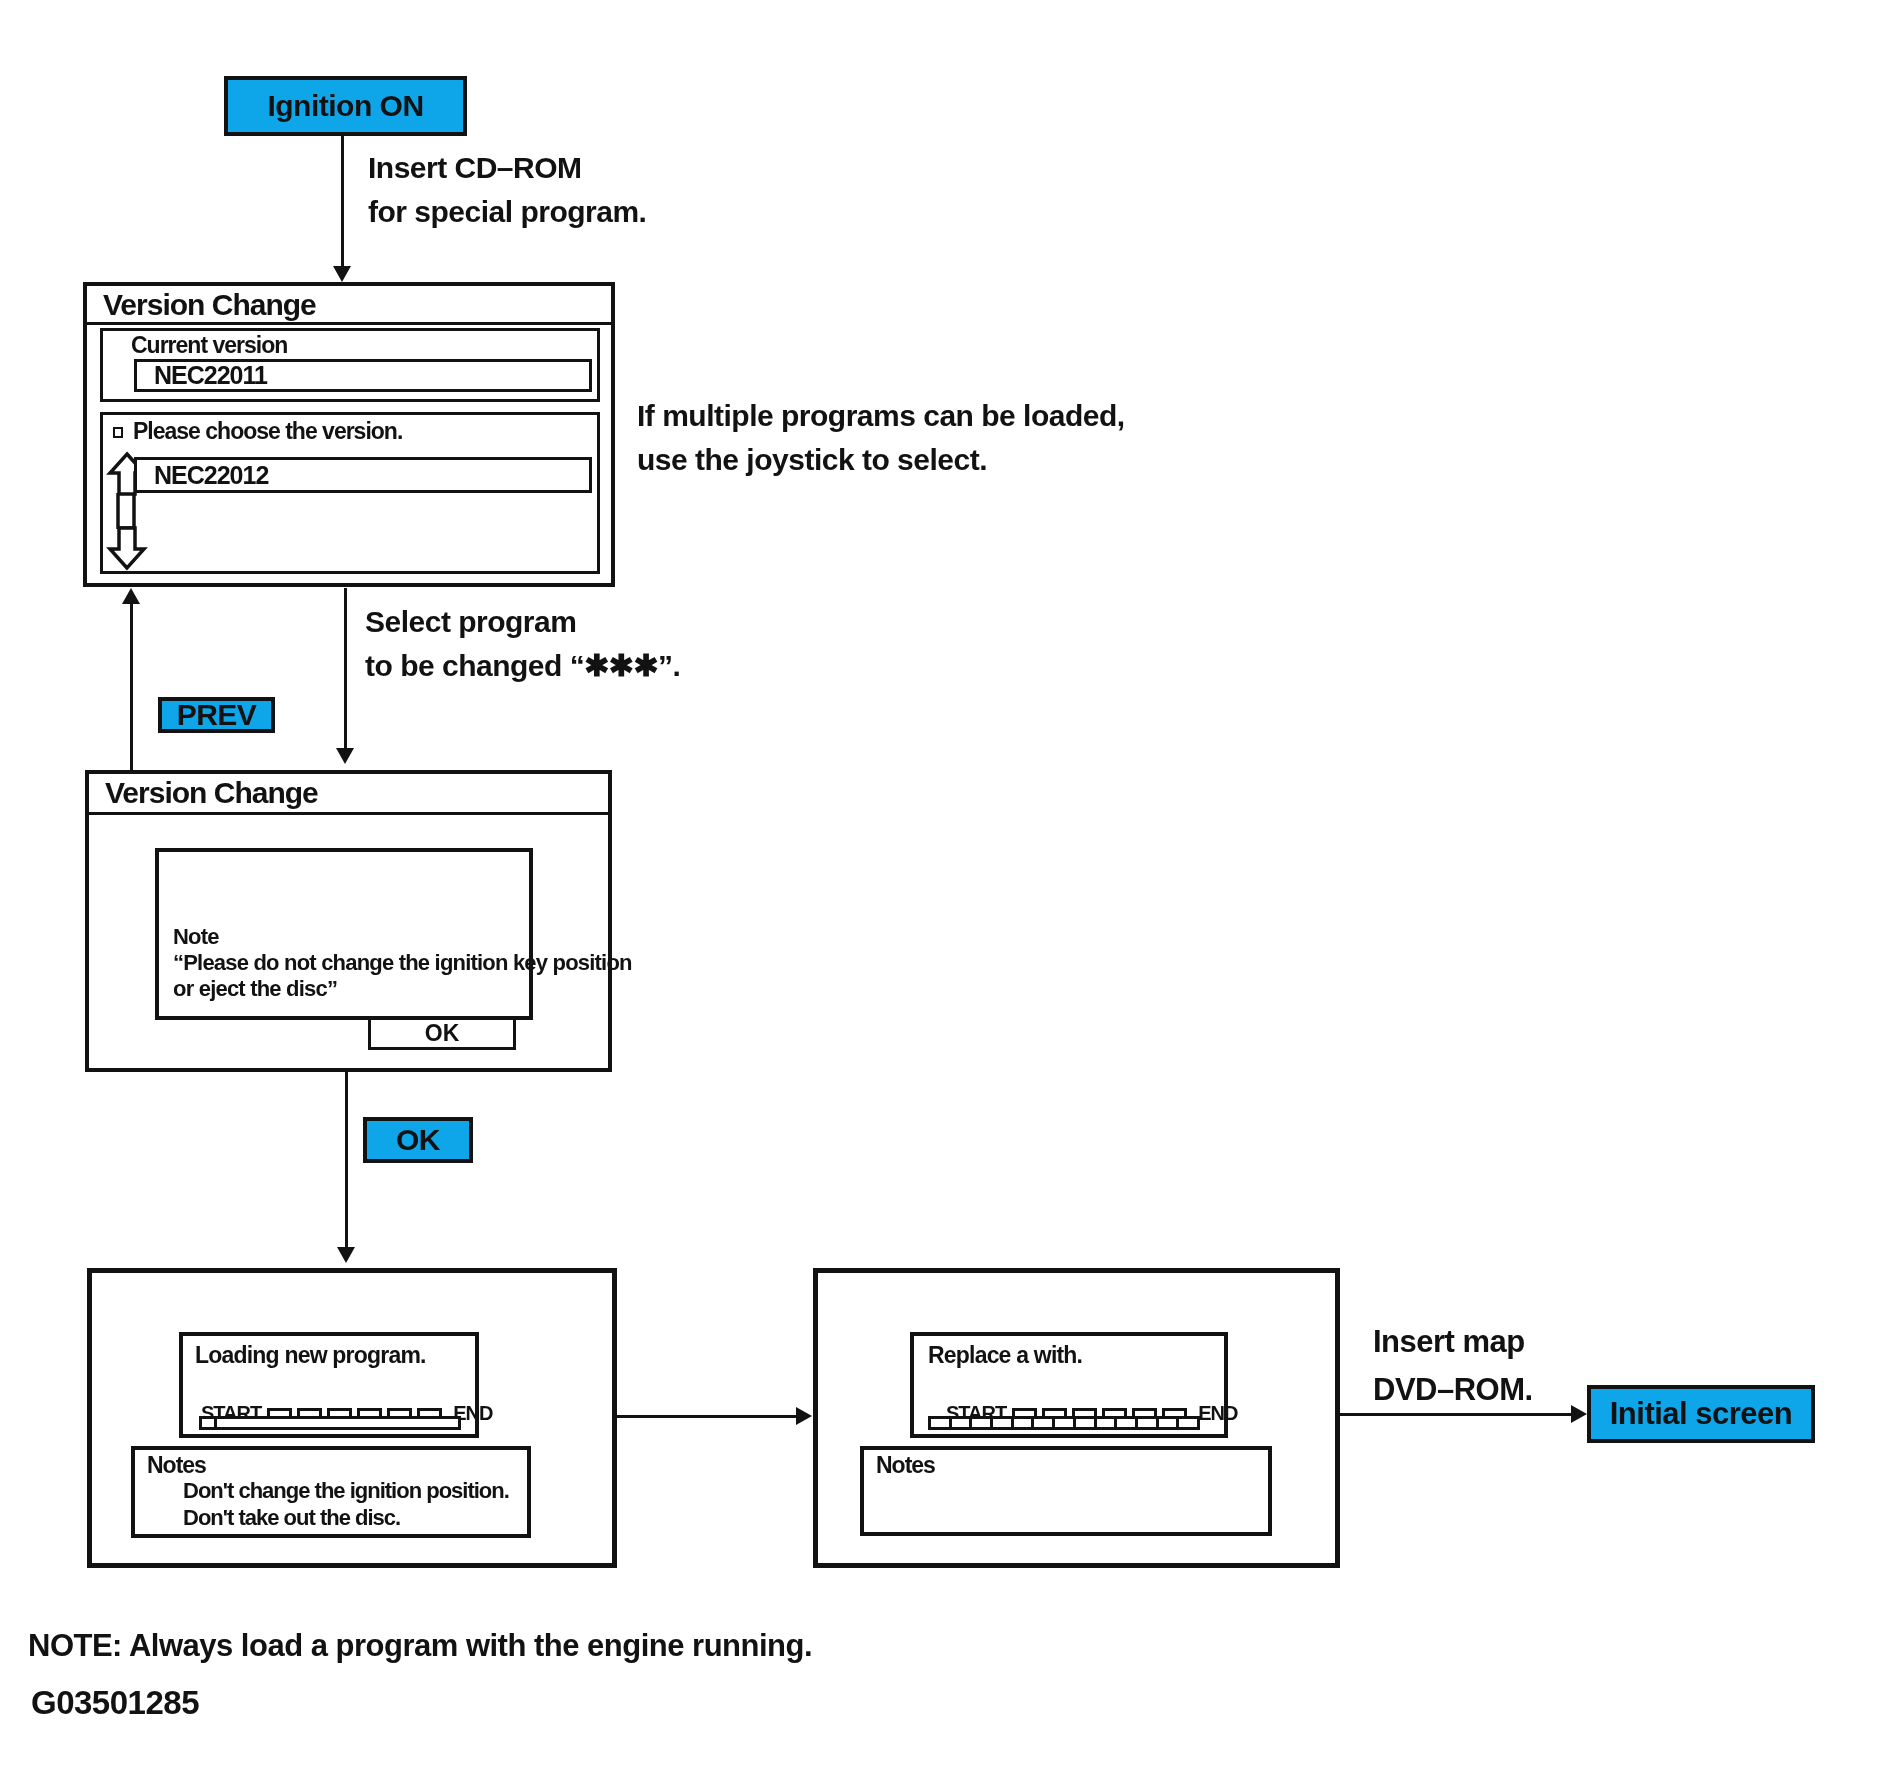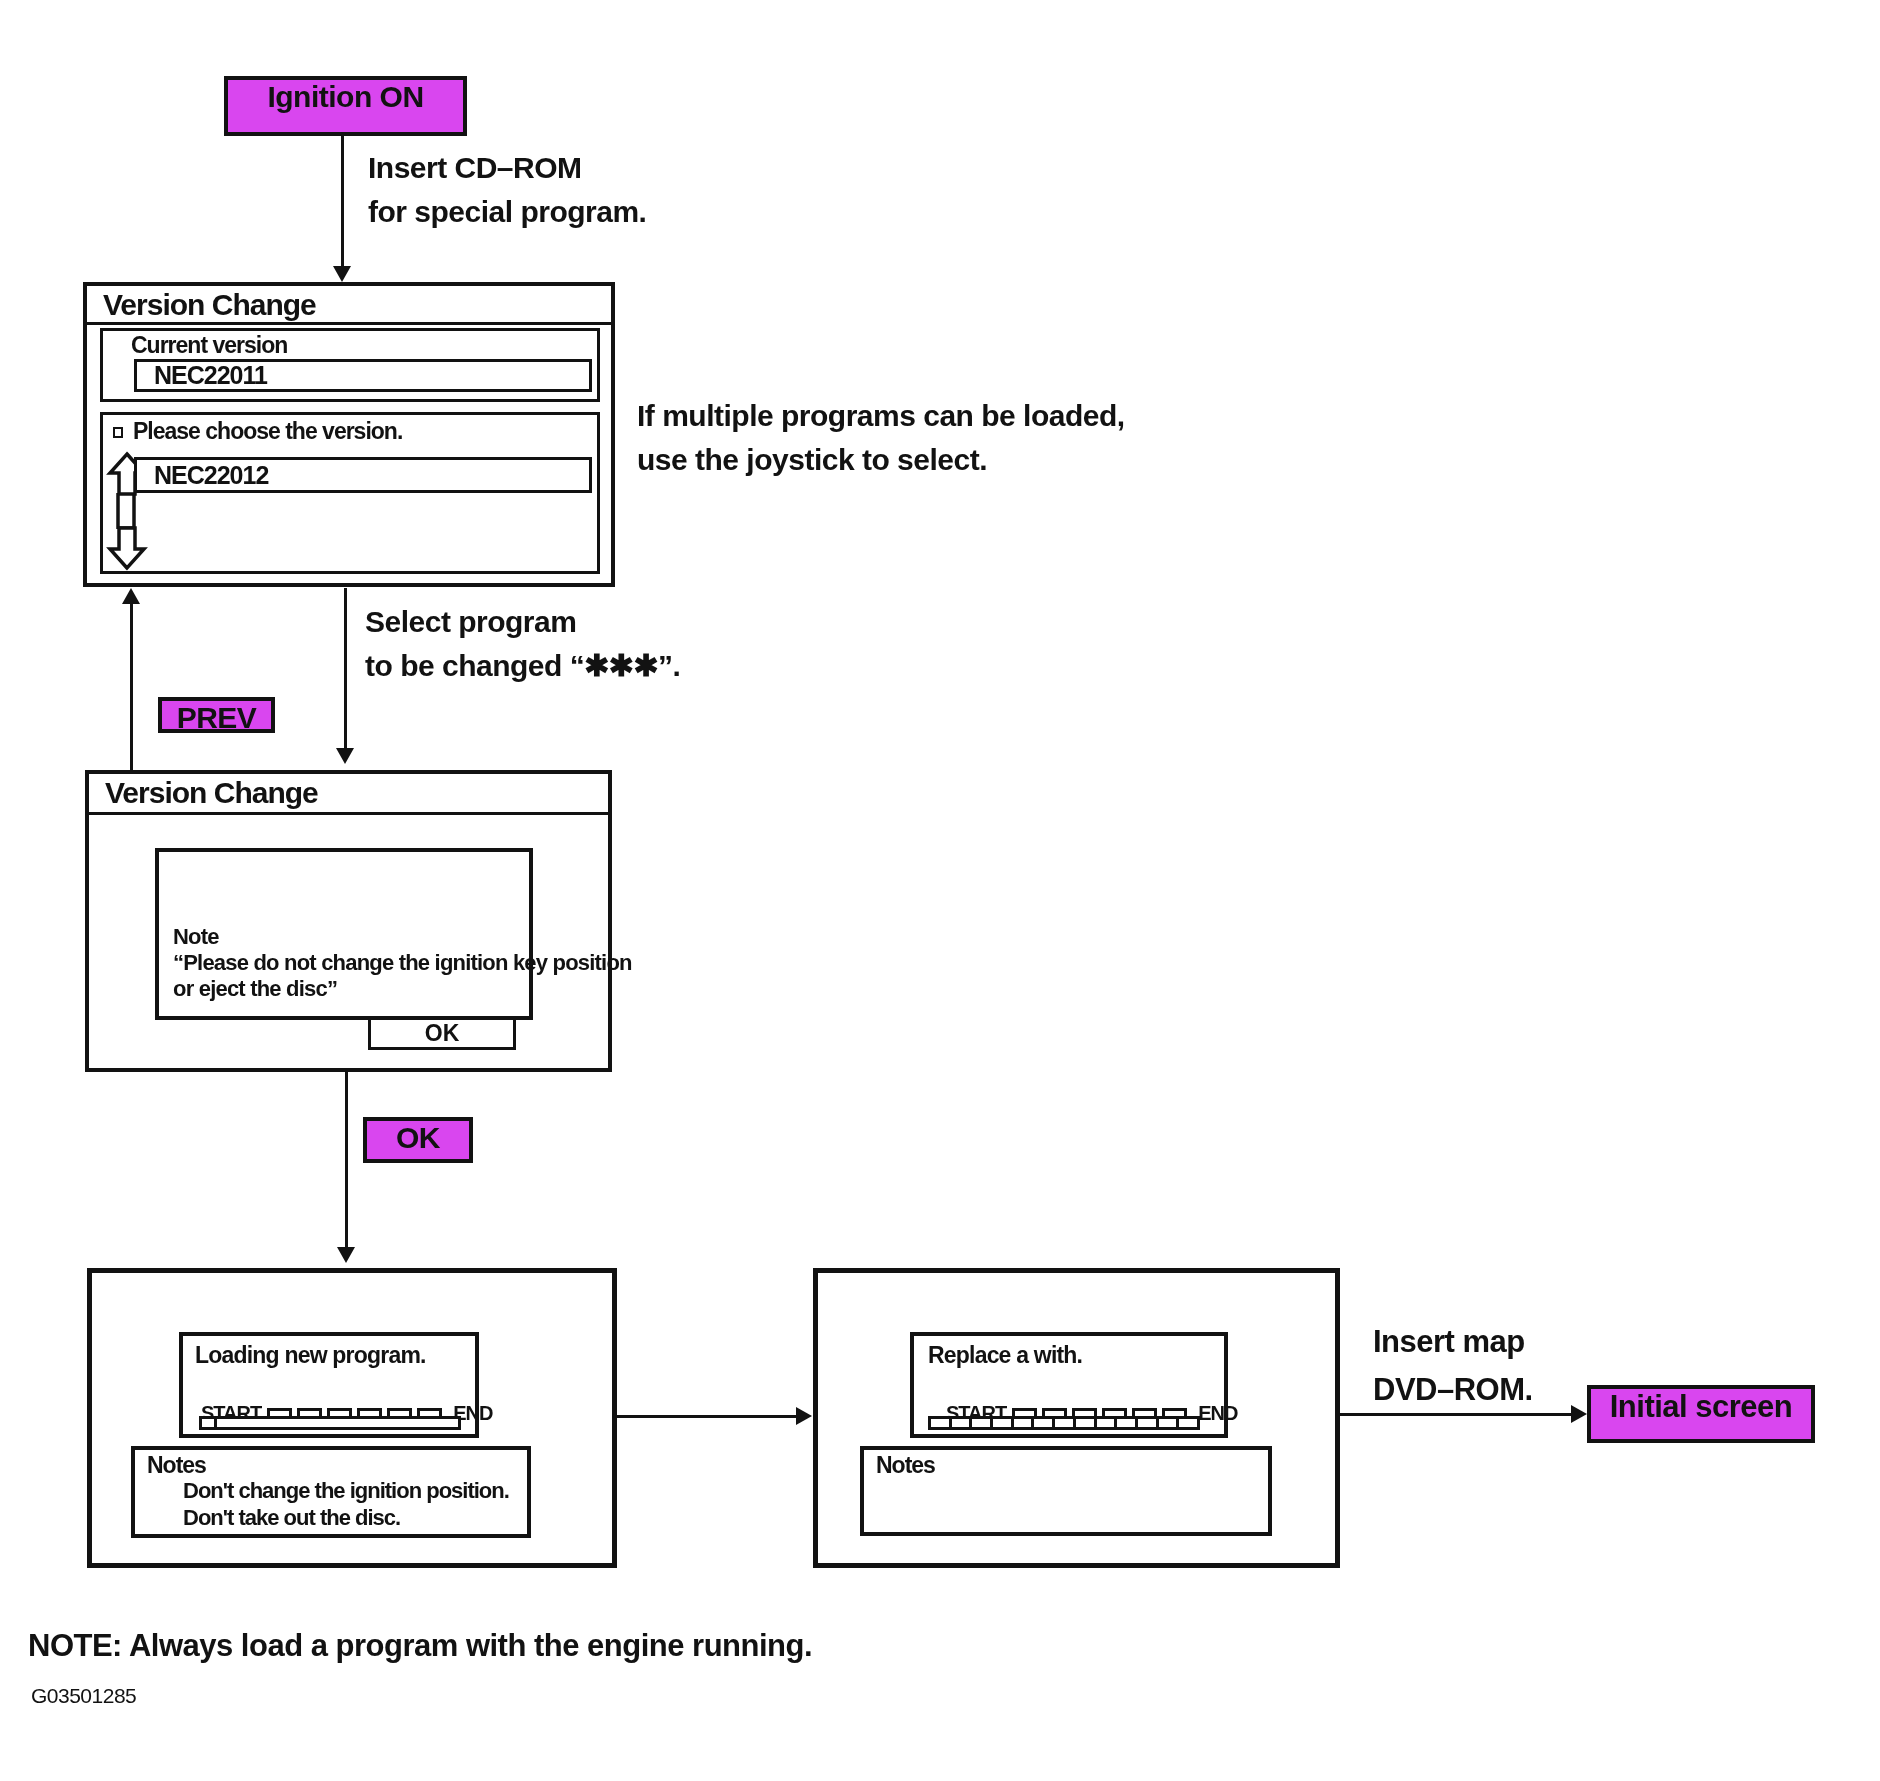--- a/index.html
+++ b/index.html
@@ -1,21 +1,21 @@
 <!DOCTYPE html>
 <html><head>
 <meta charset="utf-8">
 <style>
   *{box-sizing:border-box;margin:0;padding:0}
   body{background:#fff}
   .canvas{position:relative;width:1880px;height:1781px;background:#fff;overflow:hidden;
           font-family:"Liberation Sans",sans-serif;color:#121212}
   .abs{position:absolute}
-  .node-box{position:absolute;border:4px solid #121212;background:#d946ef;display:flex;
-            align-items:flex-start;justify-content:center;font-weight:600;font-size:30px;letter-spacing:-0.5px}
+  .node-box{position:absolute;border:4px solid #121212;background:#0ea5e9;display:flex;
+            align-items:center;justify-content:center;font-weight:600;font-size:30px;letter-spacing:-0.5px}
   .flow-text{position:absolute;font-weight:600;font-size:30px;letter-spacing:-0.5px;line-height:44px;white-space:nowrap}
   .screen{position:absolute;border:4px solid #121212;background:#fff}
   .screen.thick{border-width:5px}
   .scr-title{position:absolute;left:16px;top:2px;font-size:30px;font-weight:600;letter-spacing:-1px;white-space:nowrap}
   .scr-rule{position:absolute;left:0;right:0;height:3px;background:#121212}
   .panel{position:absolute;border:3px solid #121212;background:#fff}
   .field{position:absolute;border:3px solid #121212;background:#fff;font-weight:700;
          font-size:25px;letter-spacing:-1px;display:flex;align-items:center;padding-left:17px;white-space:nowrap}
   .small-label{position:absolute;font-size:23px;font-weight:600;letter-spacing:-1px;white-space:nowrap}
   .dialog{position:absolute;border:4px solid #121212;background:#fff}
@@ -32,21 +32,21 @@
   .seg{width:25px;height:12px;border:3px solid #121212;margin-right:5px;background:#fff}
   .pbar{position:absolute;border:3px solid #121212;background:#fff;display:flex}
   .cellfix{width:15px;border-right:3px solid #121212}
   .cellflex{flex:1;border-right:3px solid #121212}
   .cellflex:last-child{border-right:none}
   .notes-box{position:absolute;border:4px solid #121212;background:#fff}
   .notes-title{position:absolute;left:12px;top:2px;font-size:23px;font-weight:700;letter-spacing:-1px}
   .notes-line{position:absolute;left:48px;font-size:22px;font-weight:600;letter-spacing:-1px;white-space:nowrap}
   .note-text{position:absolute;font-size:22px;font-weight:700;letter-spacing:-0.8px;line-height:26px;white-space:nowrap}
   .footer-note{position:absolute;font-size:31px;font-weight:700;letter-spacing:-0.5px;white-space:nowrap}
-  .figure-id{position:absolute;font-size:21px;font-weight:400;letter-spacing:-0.5px}
+  .figure-id{position:absolute;font-size:33px;font-weight:700;letter-spacing:-0.5px}
   svg{display:block}
 </style>
 </head>
 <body>
 
 <div class="canvas">
 
   <div class="node-box" style="left:224px;top:76px;width:243px;height:60px">
     <span>Ignition ON</span>
   </div>

